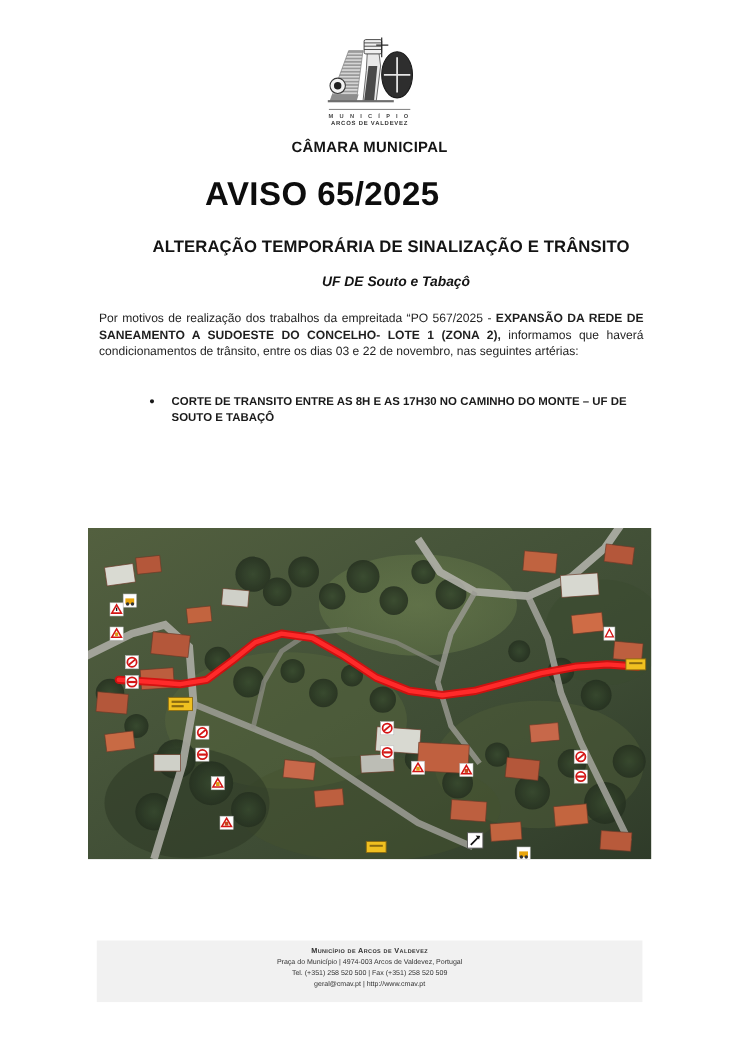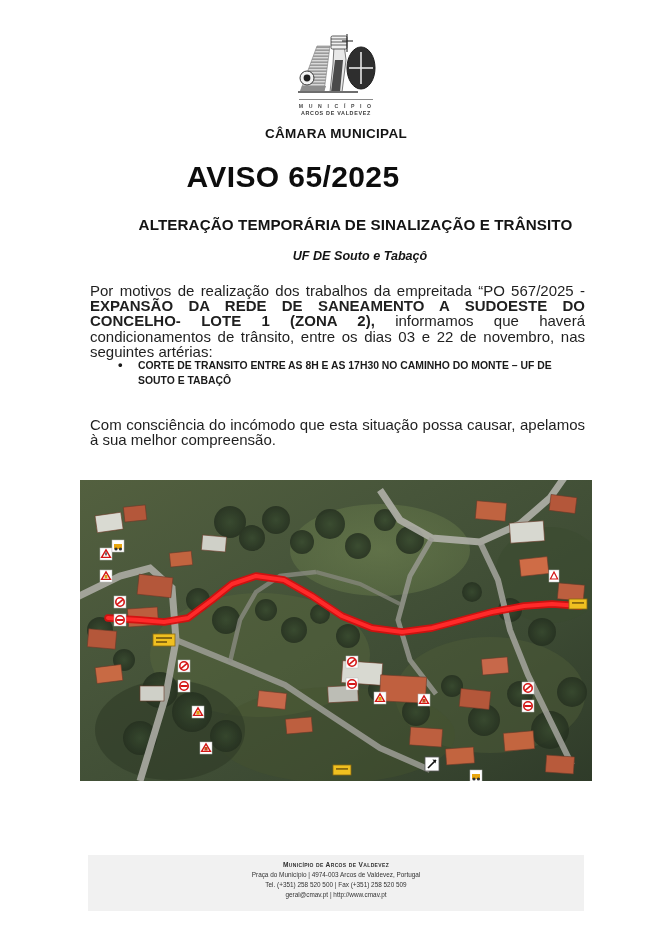--- a/index.html
+++ b/index.html
@@ -106,34 +106,34 @@
     font-style: italic;
     color: #141414;
     margin-left: 24px;
   }
 
   
   .body-para {
     position: absolute;
     left: 90px;
     width: 495px;
-    font-size: 15px;
+    font-size: 11px;
     line-height: 15.2px;
     text-align: justify;
     color: #1f1f1f;
   }
   .para-intro { top: 283px; }
   .para-closing { top: 417px; }
 
   .para-intro b { font-weight: bold; }
 
   .bullet-list {
     position: absolute;
     top: 358px;
-    left: 116px;
+    left: 134px;
     width: 470px;
   }
   .bullet-item {
     position: relative;
     padding-left: 22px;
     font-size: 10.4px;
     line-height: 15.4px;
     font-weight: bold;
     color: #1a1a1a;
   }
@@ -242,21 +242,20 @@
   <div class="heading-aviso">AVISO 65/2025</div>
   <div class="heading-sub">ALTERAÇÃO TEMPORÁRIA DE SINALIZAÇÃO E TRÂNSITO</div>
   <div class="heading-uf">UF DE Souto e Tabaçô</div>
 
   <p class="body-para para-intro"><span>Por motivos de realização dos trabalhos da empreitada “PO 567/2025 - </span><b>EXPANSÃO DA REDE DE SANEAMENTO A SUDOESTE DO CONCELHO- LOTE 1 (ZONA 2),</b><span> informamos que haverá condicionamentos de trânsito, entre os dias 03 e 22 de novembro, nas seguintes artérias:</span></p>
 
   <ul class="bullet-list" style="list-style:none;">
     <li class="bullet-item">CORTE DE TRANSITO ENTRE AS 8H E AS 17H30 NO CAMINHO DO MONTE – UF DE SOUTO E TABAÇÔ</li>
   </ul>
 
-  <p class="body-para para-closing">Com consciência do incómodo que esta situação possa causar, apelamos à sua melhor compreensão.</p>
 
   <div class="map-wrap">
     <svg class="map-canvas" viewBox="0 0 512 301" width="512" height="301" preserveAspectRatio="none" aria-hidden="true">
       <defs>
         <linearGradient id="terr" x1="0" y1="0" x2="1" y2="1">
           <stop offset="0" stop-color="#53603f"></stop>
           <stop offset="0.35" stop-color="#47553a"></stop>
           <stop offset="0.7" stop-color="#3c4a33"></stop>
           <stop offset="1" stop-color="#2f3b29"></stop>
         </linearGradient>

